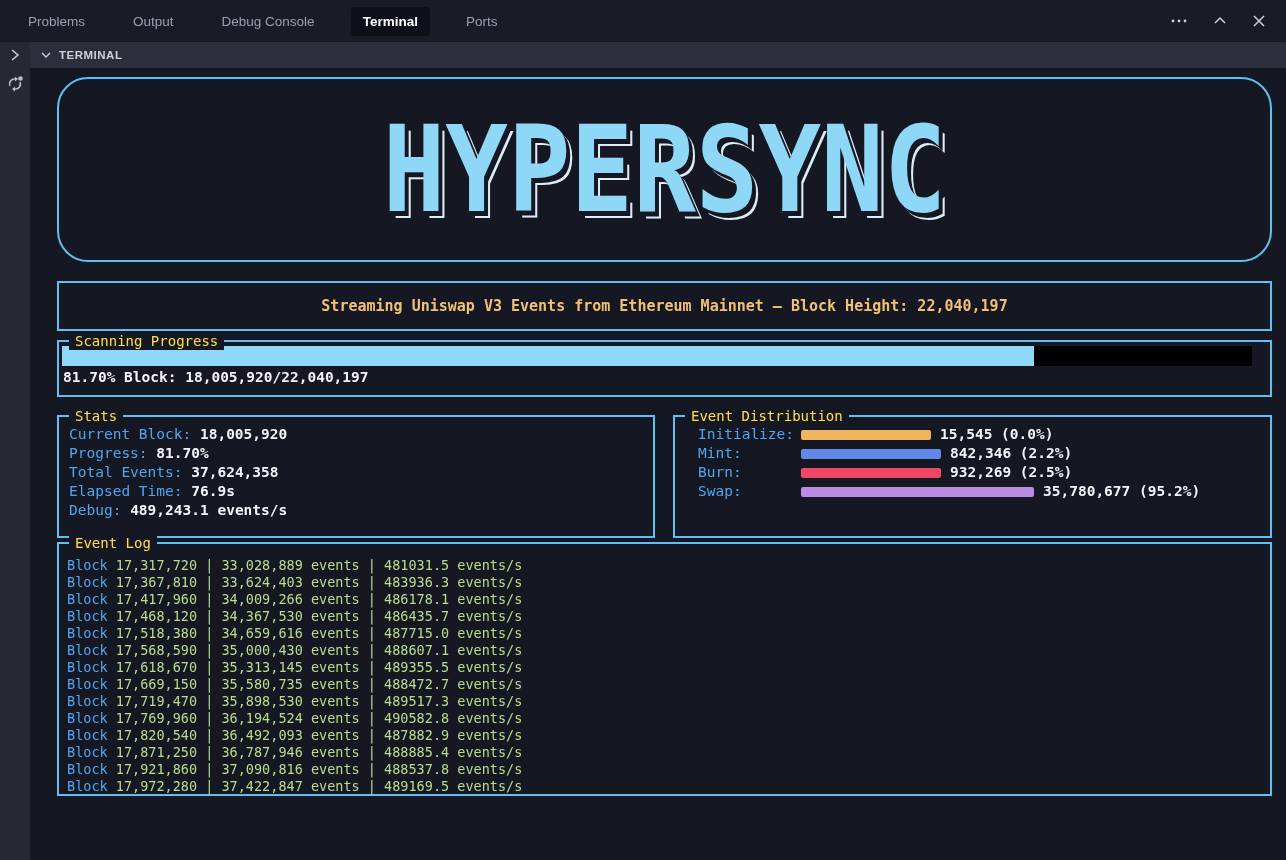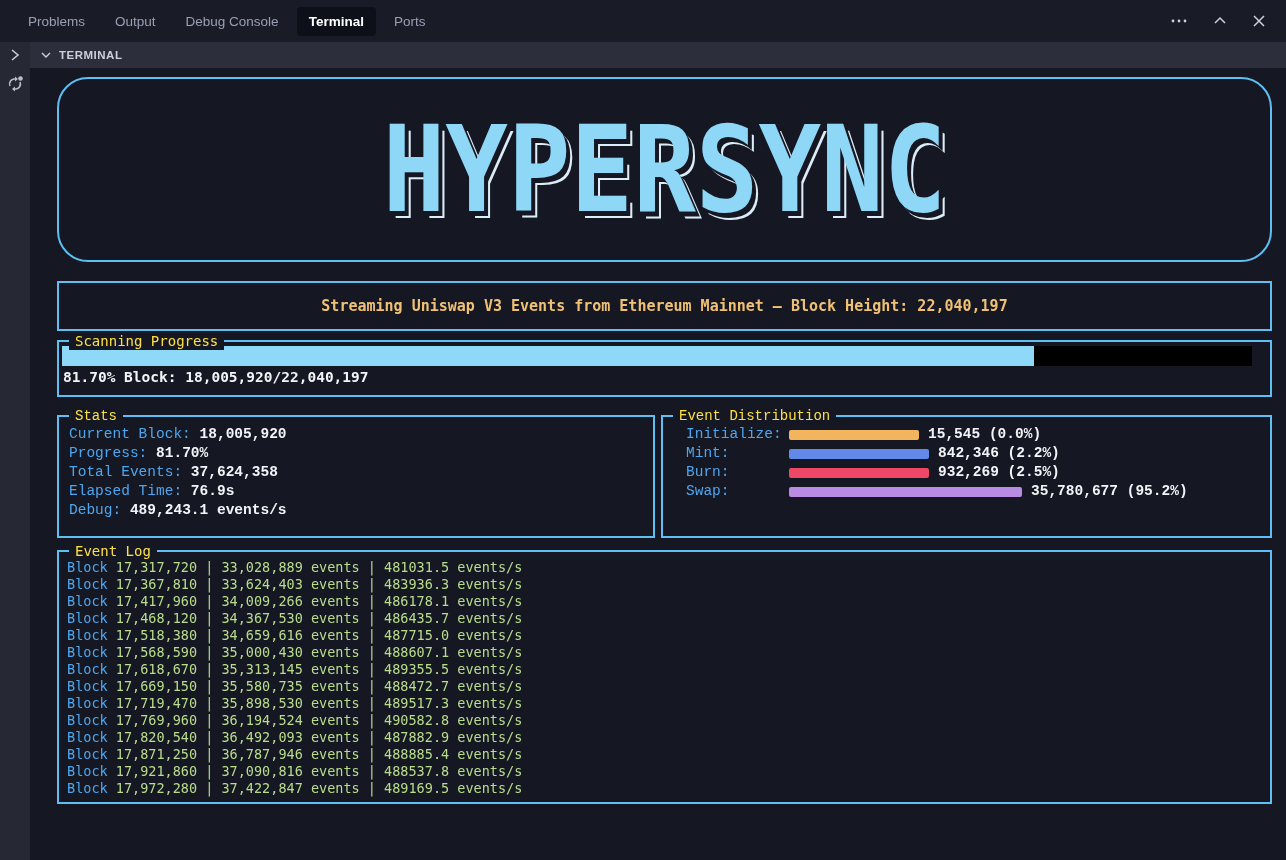--- a/index.html
+++ b/index.html
@@ -3,21 +3,21 @@
 <meta charset="utf-8">
 <style>
   * { margin:0; padding:0; box-sizing:border-box; }
   html,body { width:1286px; height:860px; overflow:hidden; background:#171a24; }
   .window { width:1286px; height:860px; display:flex; flex-direction:column;
             font-family:"Liberation Sans",sans-serif; }
 
   
   .tabbar { height:42px; background:#191c27; display:flex; align-items:center;
             padding-left:16px; flex:0 0 auto; }
-  .tabs { display:flex; align-items:center; gap:6px; }
+  .tabs { display:flex; align-items:center; gap:24px; }
   .tab { color:#98a0b4; font-size:13.5px; padding:7px 12px; border-radius:4px;
          cursor:pointer; white-space:nowrap; }
   .tab.active { color:#ffffff; font-weight:bold; background:#0d1019; }
   .win-actions { margin-left:auto; display:flex; align-items:center; gap:24px;
                  padding-right:20px; color:#ccd0da; }
   .win-actions svg { display:block; cursor:pointer; }
 
   
   .bodyrow { flex:1; display:flex; min-height:0; }
   .strip { width:30px; background:#262934; display:flex; flex-direction:column;
@@ -46,34 +46,34 @@
   .message-box { height:50px; display:flex; align-items:center; justify-content:center;
                  margin-bottom:9px; }
   .message-text { color:#f0c174; font-weight:bold; font-size:15px; }
 
   .progress-box { height:57px; margin-bottom:18px; padding:4px 3px 0 3px; }
   .progress-track { height:20px; background:#000000; width:1190px; max-width:100%; }
   .progress-fill { height:100%; background:#8fd9f8; }
   .progress-status { color:#f2f4f7; font-weight:bold; font-size:14.5px; margin-top:3px;
                      padding-left:1px; }
 
-  .stats-row { display:flex; gap:6px; margin-bottom:12px;font-family:Liberation Mono, monospace; }
+  .stats-row { display:flex; gap:18px; margin-bottom:4px; }
   .stats-box { width:598px; height:123px; padding:8px 0 0 10px; flex:0 0 auto; }
   .dist-box  { flex:1; height:123px; padding:8px 0 0 23px; }
   .stat-line { font-size:14.5px; line-height:19px; white-space:nowrap; }
   .stat-label { color:#4ea6ef; }
   .stat-value { color:#f2f4f7; font-weight:bold; }
 
   .dist-line { font-size:14.5px; line-height:19px; display:flex; align-items:center;
                white-space:nowrap; }
   .dist-label { color:#4ea6ef; width:103px; flex:0 0 auto; }
   .dist-bar { height:10px; border-radius:2px; margin-right:9px; flex:0 0 auto; }
   .dist-value { color:#f2f4f7; font-weight:bold; }
 
-  .log-box { height:254px; padding:7px 0 0 8px; margin-bottom:0; }
+  .log-box { height:254px; padding:13px 0 0 8px; margin-bottom:0; }
   .log-line { font-size:13.5px; line-height:17px; white-space:nowrap; }
   .log-blue { color:#4ea6ef; }
   .log-green { color:#b9dd8d; }
 </style>
 </head>
 <body>
 
 <div class="window">
 
   <div class="tabbar">

